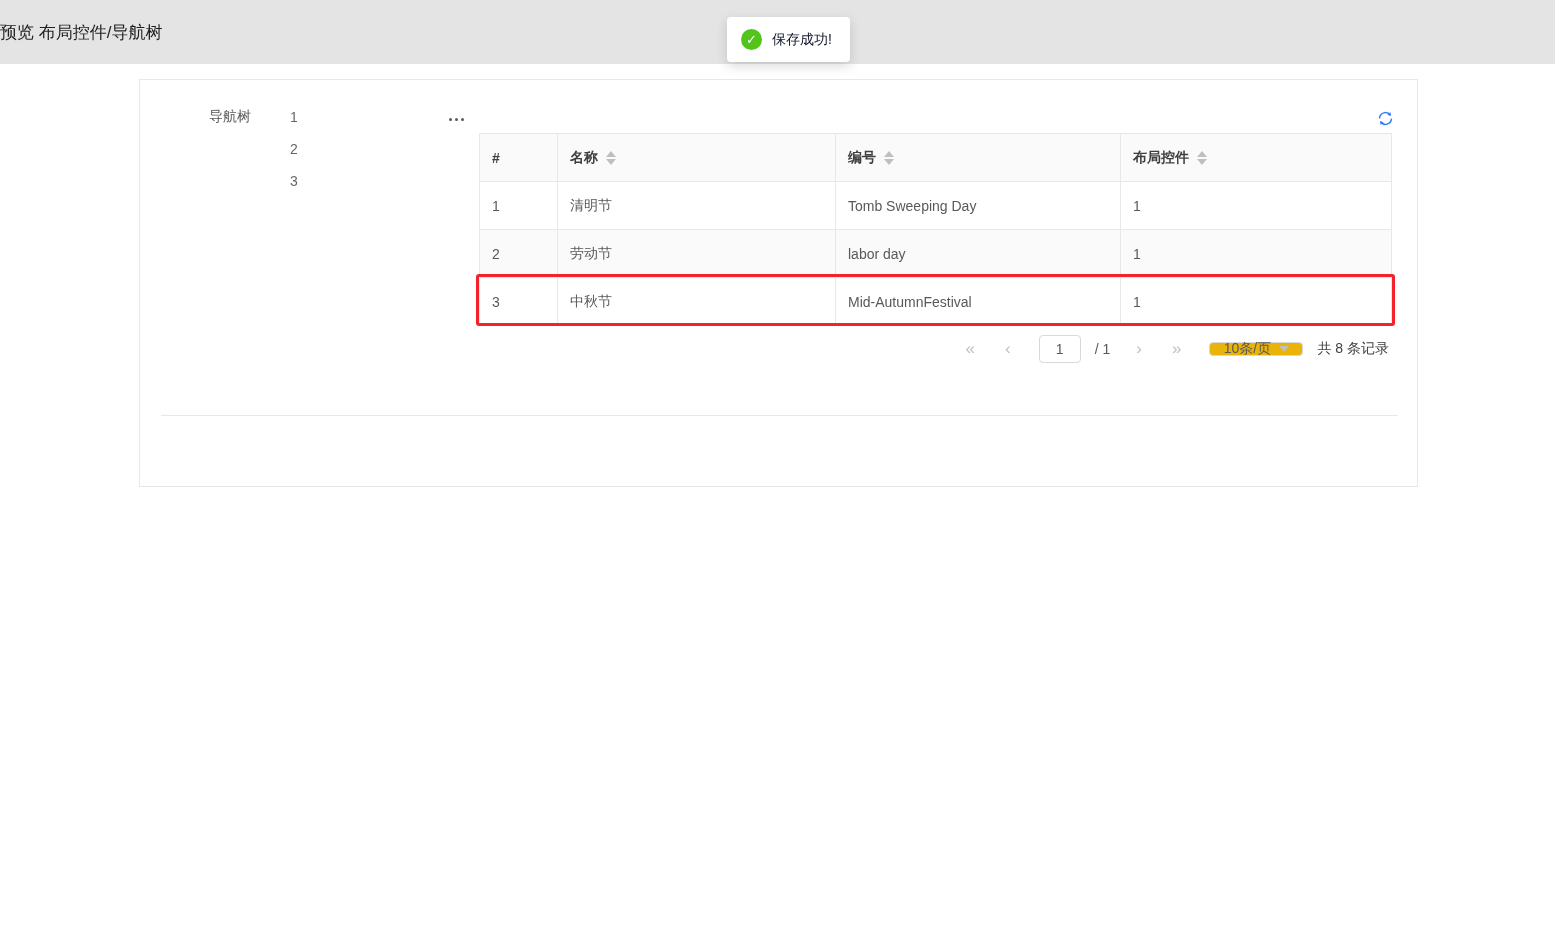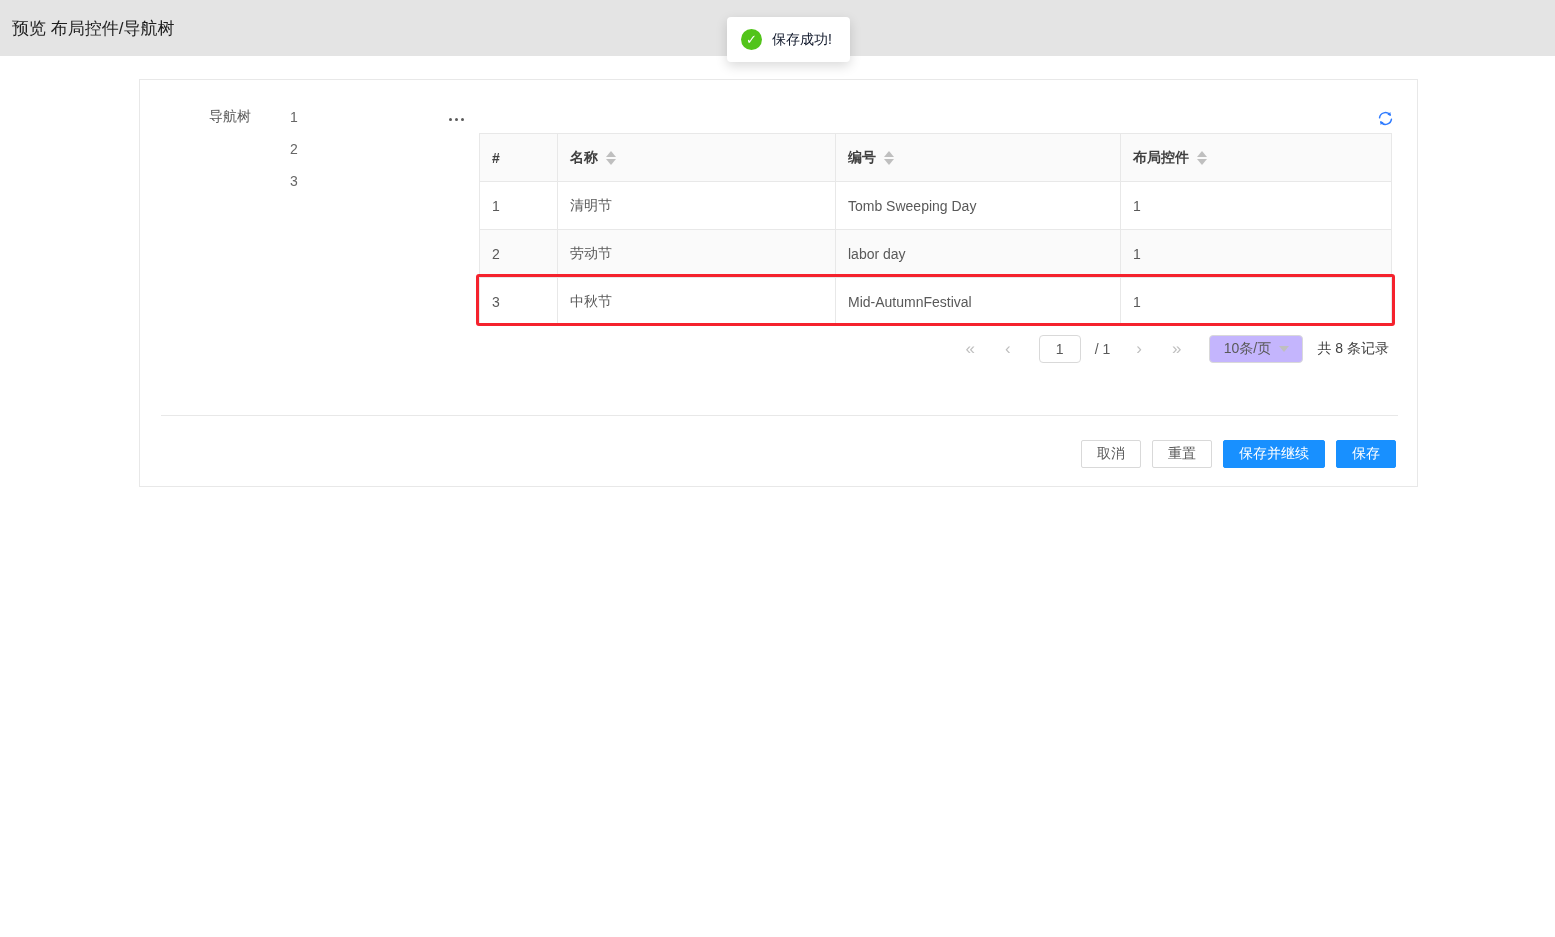--- a/index.html
+++ b/index.html
@@ -1,21 +1,21 @@
 <!DOCTYPE html>
 <html><head>
 <meta charset="utf-8">
 <style>
   * { margin: 0; padding: 0; box-sizing: border-box; }
   html, body { width: 1555px; height: 937px; background: #fff; overflow: hidden;
     font-family: "Liberation Sans", "DejaVu Sans", sans-serif; }
 
   
-  .topbar { position: absolute; left: 0; top: 0; width: 1555px; height: 56px;
-    background: #e4e4e4; display: flex; align-items: center; padding-left: 12px; }
+  .topbar { position: absolute; left: 0; top: 0; width: 1555px; height: 64px;
+    background: #e4e4e4; display: flex; align-items: center; }
   .topbar-title { font-size: 17px; color: #1f1f1f; }
 
   
   .toast { position: absolute; left: 727px; top: 17px; height: 45px; min-width: 119px;
     background: #fff; border-radius: 4px; box-shadow: 0 4px 12px rgba(0,0,0,.15);
     display: flex; align-items: center; padding: 0 18px 0 14px; z-index: 50; }
   .toast-icon { width: 21px; height: 21px; border-radius: 50%; background: #52c41a;
     color: #fff; font-size: 13px; line-height: 21px; text-align: center; margin-right: 10px; flex: none; }
   .toast-text { font-size: 14px; color: #0f172a; white-space: nowrap; }
 
@@ -54,23 +54,23 @@
   
   .pagination { position: absolute; top: 255px; right: 28px; height: 28px;
     display: flex; align-items: center; }
   .pg-arrow { color: #bfbfbf; font-size: 17px; cursor: pointer; line-height: 28px;
     user-select: none; padding: 0 2px; }
   .pg-arrow.m { margin-right: 26px; }
   .pg-input { width: 42px; height: 28px; border: 1px solid #d9d9d9; border-radius: 4px;
     text-align: center; font-size: 14px; color: #595959; margin-right: 14px; outline: none;
     font-family: "Liberation Sans", sans-serif; }
   .pg-slash { font-size: 14px; color: #595959; margin-right: 24px; }
-  .pg-select { width: 94px; height: 28px; border: 1px solid #d9d9d9; border-radius: 4px;
+  .pg-select { width: 94px; height: 14px; border: 1px solid #d9d9d9; border-radius: 4px;
     display: flex; align-items: center; justify-content: center; gap: 8px; font-size: 14px;
-    color: #595959; cursor: pointer; margin-right: 14px; background: #c4b5fd; }
+    color: #595959; cursor: pointer; margin-right: 14px; background: #eab308; }
   .pg-caret { width: 0; height: 0; border-left: 5px solid transparent; border-right: 5px solid transparent;
     border-top: 6px solid #bfbfbf; }
   .pg-total { font-size: 14px; color: #404040; white-space: nowrap; }
 
   .divider { position: absolute; left: 21px; top: 335px; width: 1237px; height: 1px; background: #e8e8e8; }
 
   
   .footer { position: absolute; top: 360px; right: 21px; display: flex; gap: 11px; }
   .btn { height: 28px; padding: 0 15px; font-size: 14px; border-radius: 2px; cursor: pointer;
     font-family: "Liberation Sans", "DejaVu Sans", sans-serif; }
@@ -194,20 +194,14 @@
     <span class="pg-arrow m">»</span>
     <div class="pg-select">
       <span>10条/页</span>
       <span class="pg-caret"></span>
     </div>
     <span class="pg-total">共 8 条记录</span>
   </div>
 
   <div class="divider"></div>
 
-  <div class="footer">
-    <button class="btn btn-default">取消</button>
-    <button class="btn btn-default">重置</button>
-    <button class="btn btn-primary">保存并继续</button>
-    <button class="btn btn-primary">保存</button>
-  </div>
 
 </div>
 
 </body></html>

